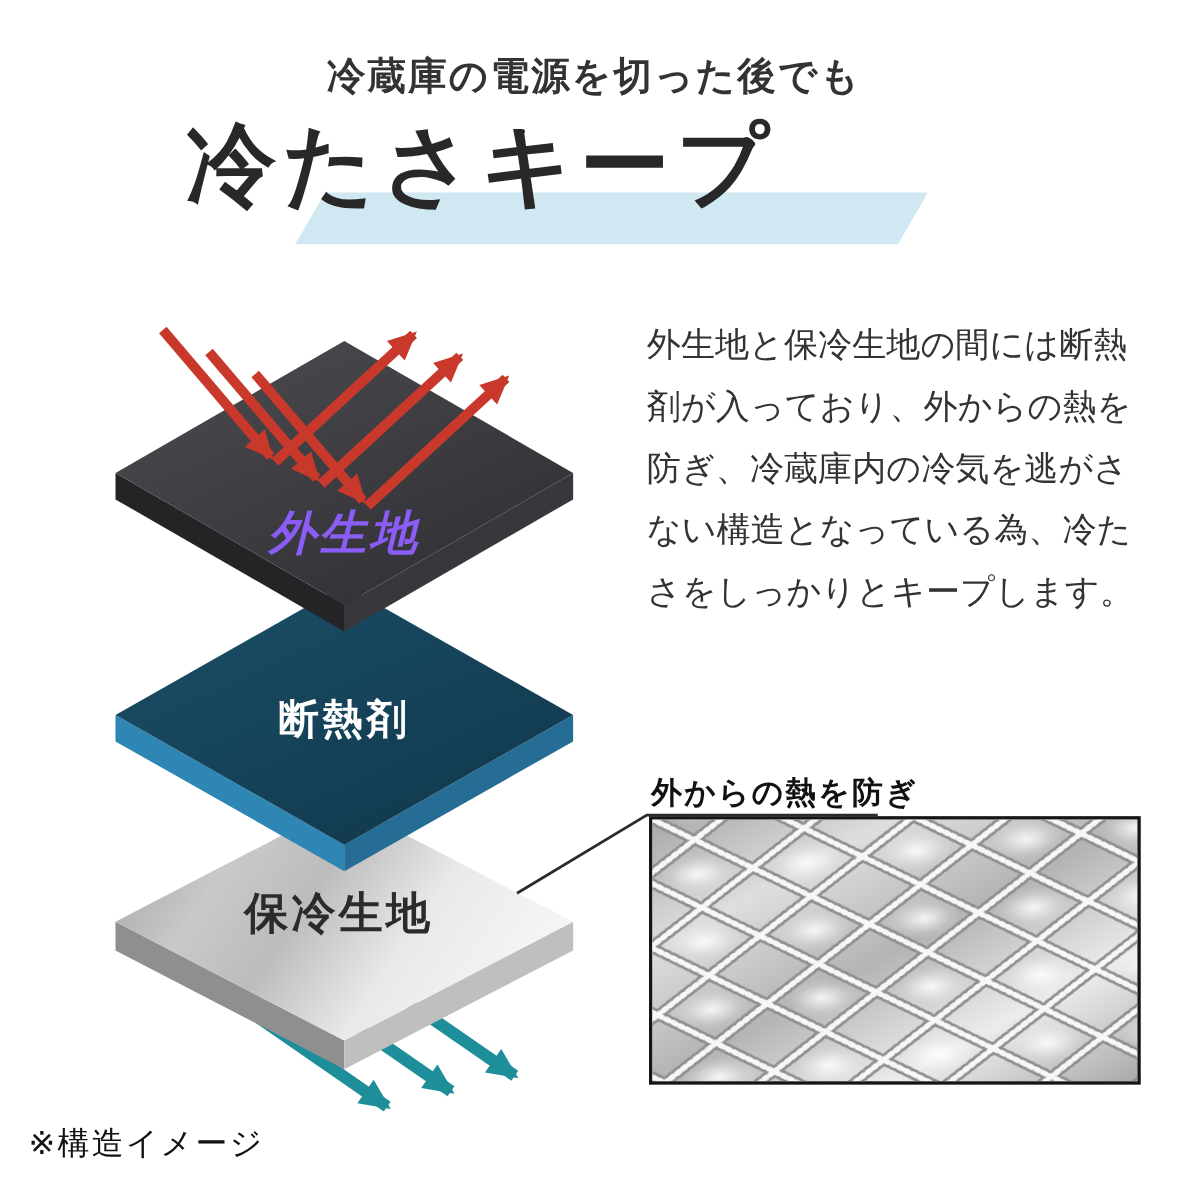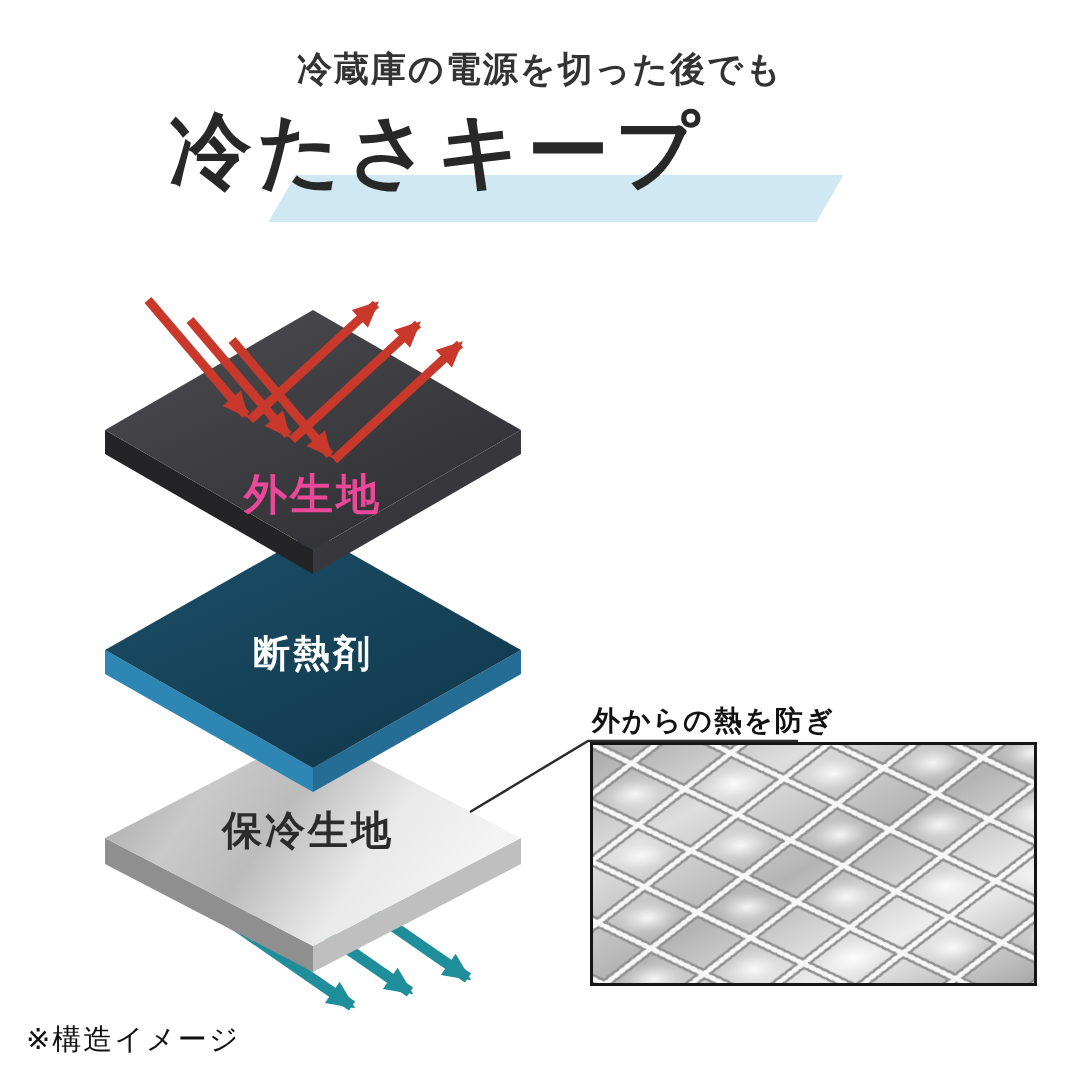--- a/index.html
+++ b/index.html
@@ -20,21 +20,21 @@
   .title{
     position:absolute;left:0;top:104px;width:874px;text-align:center;
     font-size:82px;font-weight:900;color:#282828;letter-spacing:6px;line-height:1.15;
     z-index:2;
   }
   .diagram-svg{position:absolute;left:0;top:0;width:1080px;height:1080px;}
   .layer-label{
     position:absolute;text-align:center;font-weight:800;z-index:3;
     letter-spacing:3px;
   }
-  .l-outer{left:213px;top:466px;width:200px;font-size:43px;color:#ec4899;}
+  .l-outer{left:213px;top:456px;width:200px;font-size:43px;color:#8b5cf6;font-style:italic;}
   .l-insulation{left:213px;top:629px;width:200px;font-size:37px;color:#ffffff;}
   .l-cooling{left:198px;top:803px;width:220px;font-size:40px;color:#2b2b2b;}
   .description{
     position:absolute;left:588px;top:286px;width:458px;
     font-size:31px;line-height:56px;color:#333333;font-weight:500;
     word-break:break-all;
   }
   .closeup-label{
     position:absolute;left:592px;top:702px;font-size:28px;color:#111111;
     font-weight:600;letter-spacing:2px;z-index:3;
@@ -116,20 +116,21 @@
       <line x1="334" y1="460" x2="460" y2="344" marker-end="url(#mRed)"></line>
     </g>
 
     <polyline points="470,812 588,741 798,741" fill="none" stroke="#2b2b2b" stroke-width="2.5"></polyline>
   </svg>
 
   <div class="layer-label l-outer">外生地</div>
   <div class="layer-label l-insulation">断熱剤</div>
   <div class="layer-label l-cooling">保冷生地</div>
 
+  <div class="description">外生地と保冷生地の間には断熱剤が入っており、外からの熱を防ぎ、冷蔵庫内の冷気を逃がさない構造となっている為、冷たさをしっかりとキープします。</div>
 
   <div class="closeup-label">外からの熱を防ぎ</div>
 
   <div class="closeup-box">
     <svg viewBox="0 0 441 238" preserveAspectRatio="none" xmlns="http://www.w3.org/2000/svg">
       <defs>
         <linearGradient id="metal" x1="0" y1="0" x2="1" y2="1">
           <stop offset="0" stop-color="#a8a8a8"></stop>
           <stop offset="0.25" stop-color="#dedede"></stop>
           <stop offset="0.5" stop-color="#b4b4b4"></stop>

